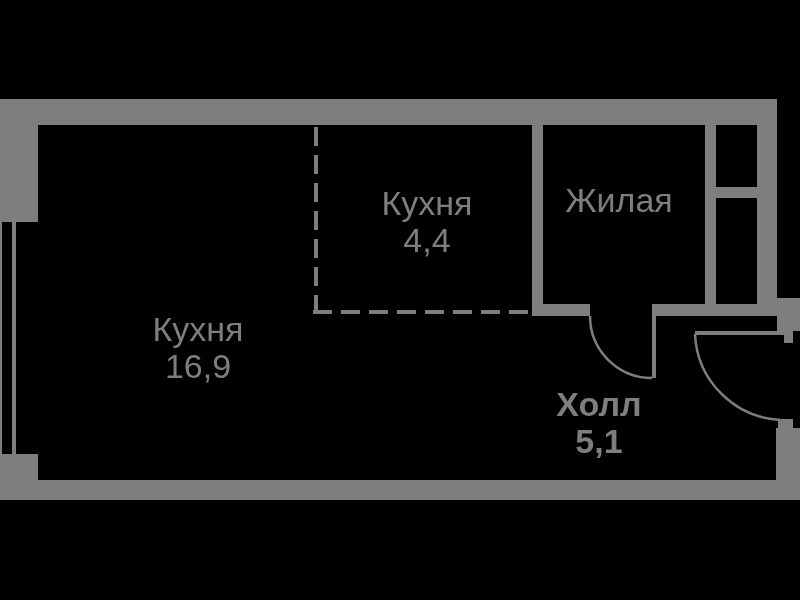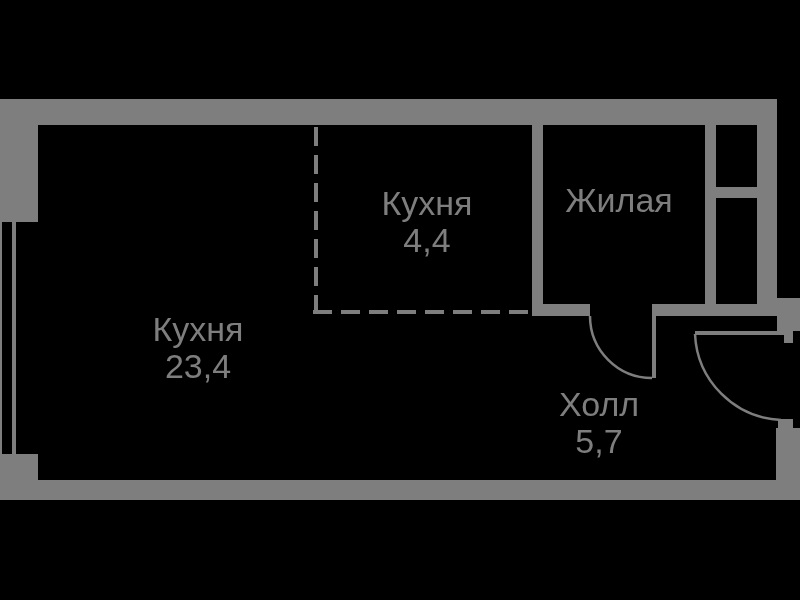--- a/index.html
+++ b/index.html
@@ -57,30 +57,30 @@
   <div class="dash-v" style="left:314px;top:127px;height:186px;"></div>
   <div class="dash-h" style="left:313px;top:310px;width:219px;"></div>
 
   <svg class="overlay" width="800" height="600" viewBox="0 0 800 600">
     <path d="M 590 316 A 62 62 0 0 0 652 378"></path>
     <path d="M 695 334 A 90 90 0 0 0 781 420"></path>
   </svg>
 
   <div class="room-label" style="left:58px;top:311px;width:280px;">
     <div>Кухня</div>
-    <div>23,4</div>
+    <div>16,9</div>
   </div>
 
   <div class="room-label" style="left:327px;top:185px;width:200px;">
     <div>Кухня</div>
     <div>4,4</div>
   </div>
 
   <div class="room-label" style="left:519px;top:182px;width:200px;">
     <div>Жилая</div>
   </div>
 
-  <div class="room-label" style="left:499px;top:386px;width:200px;">
+  <div class="room-label" style="left:499px;top:386px;width:200px;font-weight:bold;">
     <div>Холл</div>
-    <div>5,7</div>
+    <div>5,1</div>
   </div>
 
 </div>
 
 </body></html>

